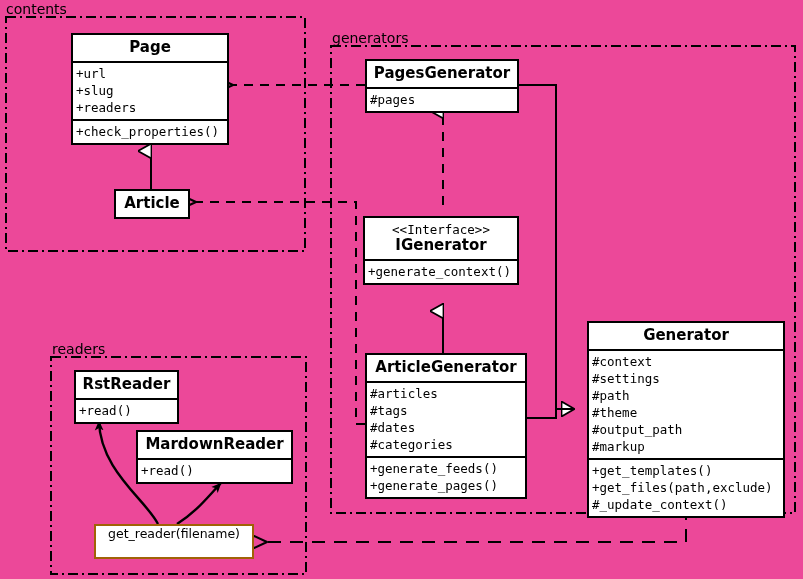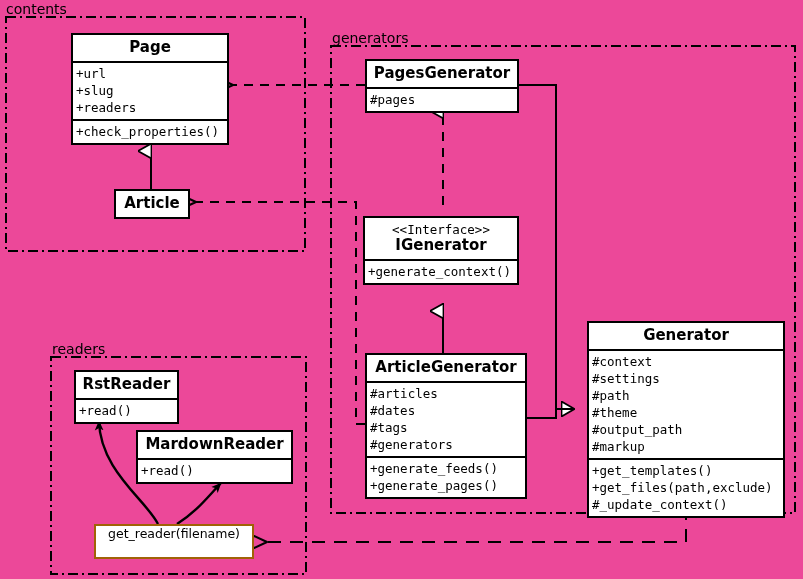--- a/index.html
+++ b/index.html
@@ -192,23 +192,23 @@
     </div>
     <div class="uml-compartment">
       <div class="row">+generate_context()</div>
     </div>
   </div>
 
   <div class="uml-class" style="left:365px; top:353px; width:162px;">
     <div class="uml-name">ArticleGenerator</div>
     <div class="uml-compartment">
       <div class="row">#articles</div>
+      <div class="row">#tags</div>
       <div class="row">#dates</div>
-      <div class="row">#tags</div>
-      <div class="row">#generators</div>
+      <div class="row">#categories</div>
     </div>
     <div class="uml-compartment">
       <div class="row">+generate_feeds()</div>
       <div class="row">+generate_pages()</div>
     </div>
   </div>
 
   <div class="uml-class" style="left:587px; top:321px; width:198px;">
     <div class="uml-name">Generator</div>
     <div class="uml-compartment">

